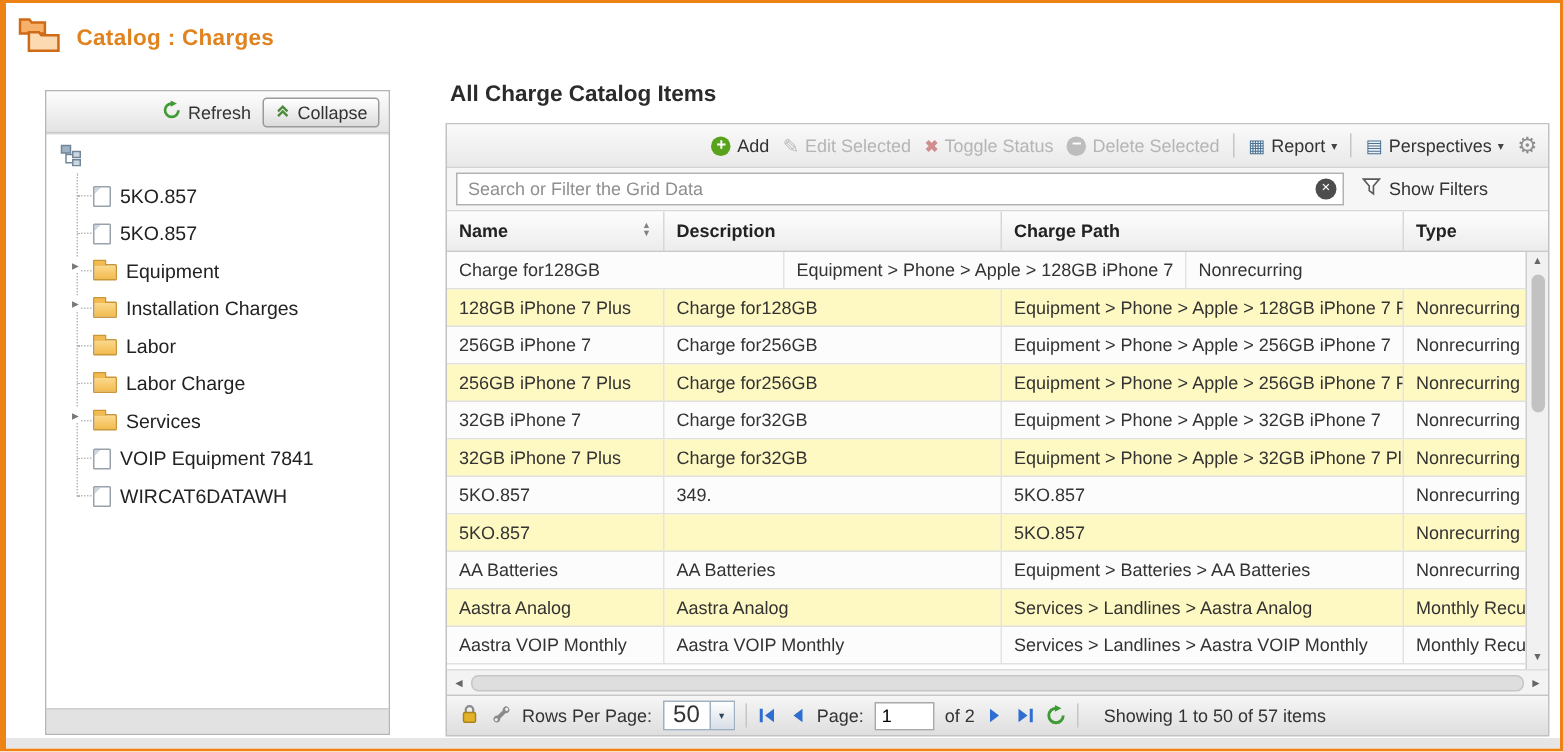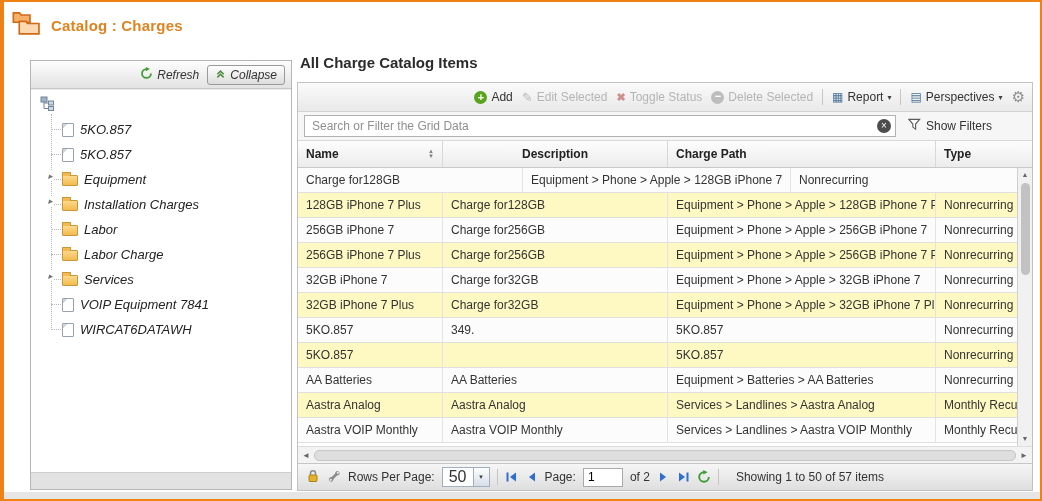--- a/index.html
+++ b/index.html
@@ -5,21 +5,21 @@
   * { box-sizing: border-box; margin: 0; padding: 0; }
   html,body { width:1042px; height:501px; }
   body { font-family:"Liberation Sans", sans-serif; background:#fff; }
   .frame { position:relative; width:1042px; height:501px; border:2px solid #ee8214; border-left-width:4px; background:#fff; overflow:hidden; }
 
   
   .header { height:46px; display:flex; align-items:center; gap:9px; padding-left:6px; }
   .page-title { font-size:15px; font-weight:bold; color:#e0831f; letter-spacing:.2px; }
 
   
-  .sidebar { position:absolute; left:26px; top:58px; width:262px; height:430px; border:1px solid #b5b5b5; background:#ececec;font-style:italic; }
+  .sidebar { position:absolute; left:26px; top:58px; width:230px; height:430px; border:1px solid #b5b5b5; background:#ececec; }
   .side-toolbar { height:28px; background:linear-gradient(#fdfdfd,#e3e3e3); border-bottom:1px solid #c6c6c6; display:flex; align-items:center; justify-content:flex-end; gap:8px; padding:0 6px; }
   .btn-flat { display:flex; align-items:center; gap:4px; font-size:12px; color:#333; cursor:pointer; }
   .btn-box { display:flex; align-items:center; gap:4px; font-size:12px; color:#333; border:1px solid #9a9a9a; border-radius:3px; background:linear-gradient(#ffffff,#dcdcdc); padding:2px 7px; cursor:pointer; }
   .tree-wrap { position:absolute; top:29px; left:0; right:0; bottom:17px; background:#fff; padding:5px 4px 0 8px; overflow:hidden; }
   .side-bottom { position:absolute; bottom:0; left:0; right:0; height:17px; background:#e2e2e2; border-top:1px solid #cdcdcd; }
   .tree-root { margin:1px 0 2px 1px; }
   .tree { position:relative; margin-left:7px; }
   .tree::before { content:""; position:absolute; left:5px; top:-3px; bottom:12px; border-left:1px dotted #b9b9b9; }
   .tree-item { position:relative; display:flex; align-items:center; gap:6px; height:25px; padding-left:16px; font-size:13px; color:#222; cursor:pointer; white-space:nowrap; }
   .tree-item::before { content:""; position:absolute; left:5px; top:12px; width:10px; border-top:1px dotted #b9b9b9; }
@@ -47,21 +47,21 @@
   .g-search { height:29px; background:#f6f6f6; border-bottom:1px solid #d8d8d8; display:flex; align-items:center; gap:12px; padding:0 6px; flex:0 0 auto; }
   .search-wrap { flex:1; position:relative; height:22px; }
   input.search { width:100%; height:22px; border:1px solid #b2b2b2; padding:0 12px 0 7px; font-size:12px; color:#333; font-family:"Liberation Sans",sans-serif; }
   input.search::placeholder { color:#8f8f8f; }
   .clear-btn { position:absolute; right:5px; top:4px; width:14px; height:14px; border-radius:50%; background:#4d4d4d; color:#fff; font-size:10px; line-height:13px; text-align:center; cursor:pointer; }
   .filters { display:flex; align-items:center; gap:5px; font-size:12px; color:#333; cursor:pointer; margin-right:34px; white-space:nowrap; }
 
   .g-header { height:27px; background:linear-gradient(#fdfdfd,#ececec); border-bottom:1px solid #c9c9c9; display:flex; font-size:12px; font-weight:bold; color:#222; flex:0 0 auto; }
   .hcell { display:flex; align-items:center; padding:0 8px; border-right:1px solid #d8d8d8; overflow:hidden; white-space:nowrap; }
   .hcell.c0 { justify-content:space-between; }
-  .c0 { width:145px; } .c1 { width:225px;justify-content:center; } .c2 { width:268px; } .c3 { flex:1; border-right:none; }
+  .c0 { width:145px; } .c1 { width:225px; } .c2 { width:268px; } .c3 { flex:1; border-right:none; }
   .sort { display:flex; flex-direction:column; align-items:center; cursor:pointer; }
   .sort span { font-size:6px; line-height:5px; color:#808080; }
 
   .g-body { flex:1; display:flex; min-height:0; }
   .rows { flex:1; overflow:hidden; }
   .trow { display:flex; height:25px; border-bottom:1px solid #e0e0e0; font-size:12px; color:#333; cursor:pointer; }
   .trow.odd { background:#fcfcfc; }
   .trow.even { background:#fef9c3; }
   .tcell { padding:0 8px; line-height:24px; white-space:nowrap; overflow:hidden; border-right:1px solid #e3e3e3; }
   .tcell.c3 { border-right:none; }

